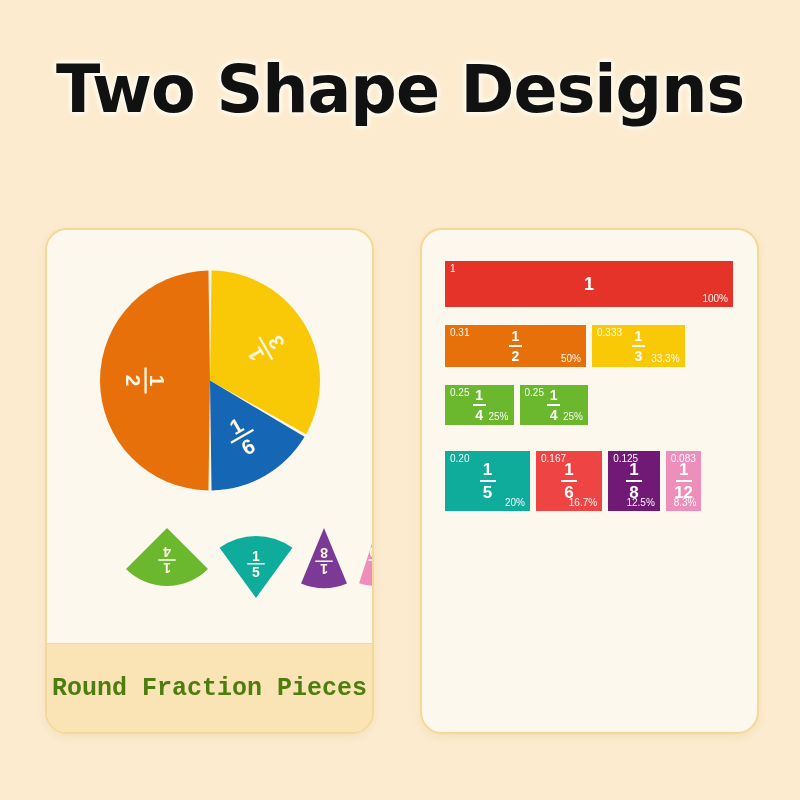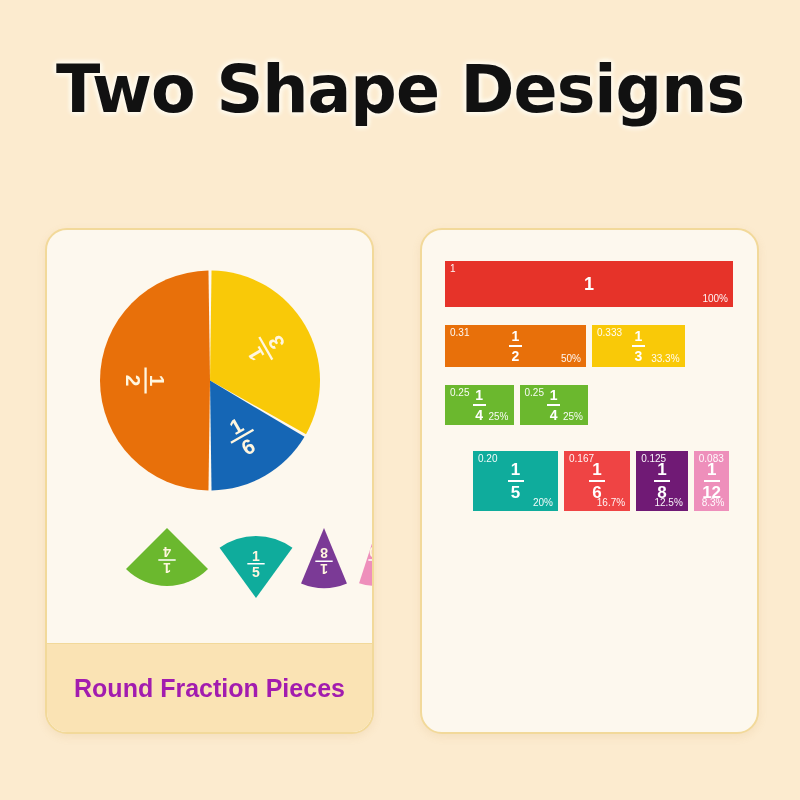--- a/index.html
+++ b/index.html
@@ -48,22 +48,22 @@
   #card-round{left:45px;width:325px;}
   #card-strip{left:420px;width:335px;}
   .card-body{position:absolute;left:0;right:0;top:0;bottom:88px;}
   .card-footer{
     position:absolute;left:0;right:0;bottom:0;height:88px;
     background:#FAE3B4;
     display:flex;align-items:center;justify-content:center;
     border-top:1px solid #F2D99A;
   }
   .card-footer span{
-    font-size:25px;font-weight:bold;color:#a21caf;
-    font-family:Liberation Sans, sans-serif;
+    font-size:25px;font-weight:bold;color:#4d7c0f;
+    font-family:Liberation Mono, monospace;
   }
 
   
   .pie-wrap{position:absolute;left:50%;transform:translateX(-50%);top:38px;width:225px;height:225px;}
   .pie-wrap svg{display:block;}
   .pie-label{
     fill:#FFF6DF;font-weight:bold;
     font-family:"Liberation Sans", sans-serif;
     text-anchor:middle;
   }
@@ -228,21 +228,21 @@
             <div class="block" style="background: rgb(107, 184, 46); width: 70.5px; height: 42px;">
               <span class="b-dec">0.25</span>
               <div class="b-frac">
                 <span class="num">1</span>
                 <div class="bar"></div>
                 <span class="den">4</span>
               </div>
               <span class="b-pct">25%</span>
             </div>
           </div>
-          <div class="strip-row" style="top: 198px; margin-left: 28px;">
+          <div class="strip-row" style="top: 198px;">
             <div class="block big" style="background: rgb(15, 172, 156); width: 87px; height: 62px;">
               <span class="b-dec">0.20</span>
               <div class="b-frac">
                 <span class="num">1</span>
                 <div class="bar"></div>
                 <span class="den">5</span>
               </div>
               <span class="b-pct">20%</span>
             </div>
             <div class="block big" style="background: #ef4444; width: 68.15px; height: 62px;">

